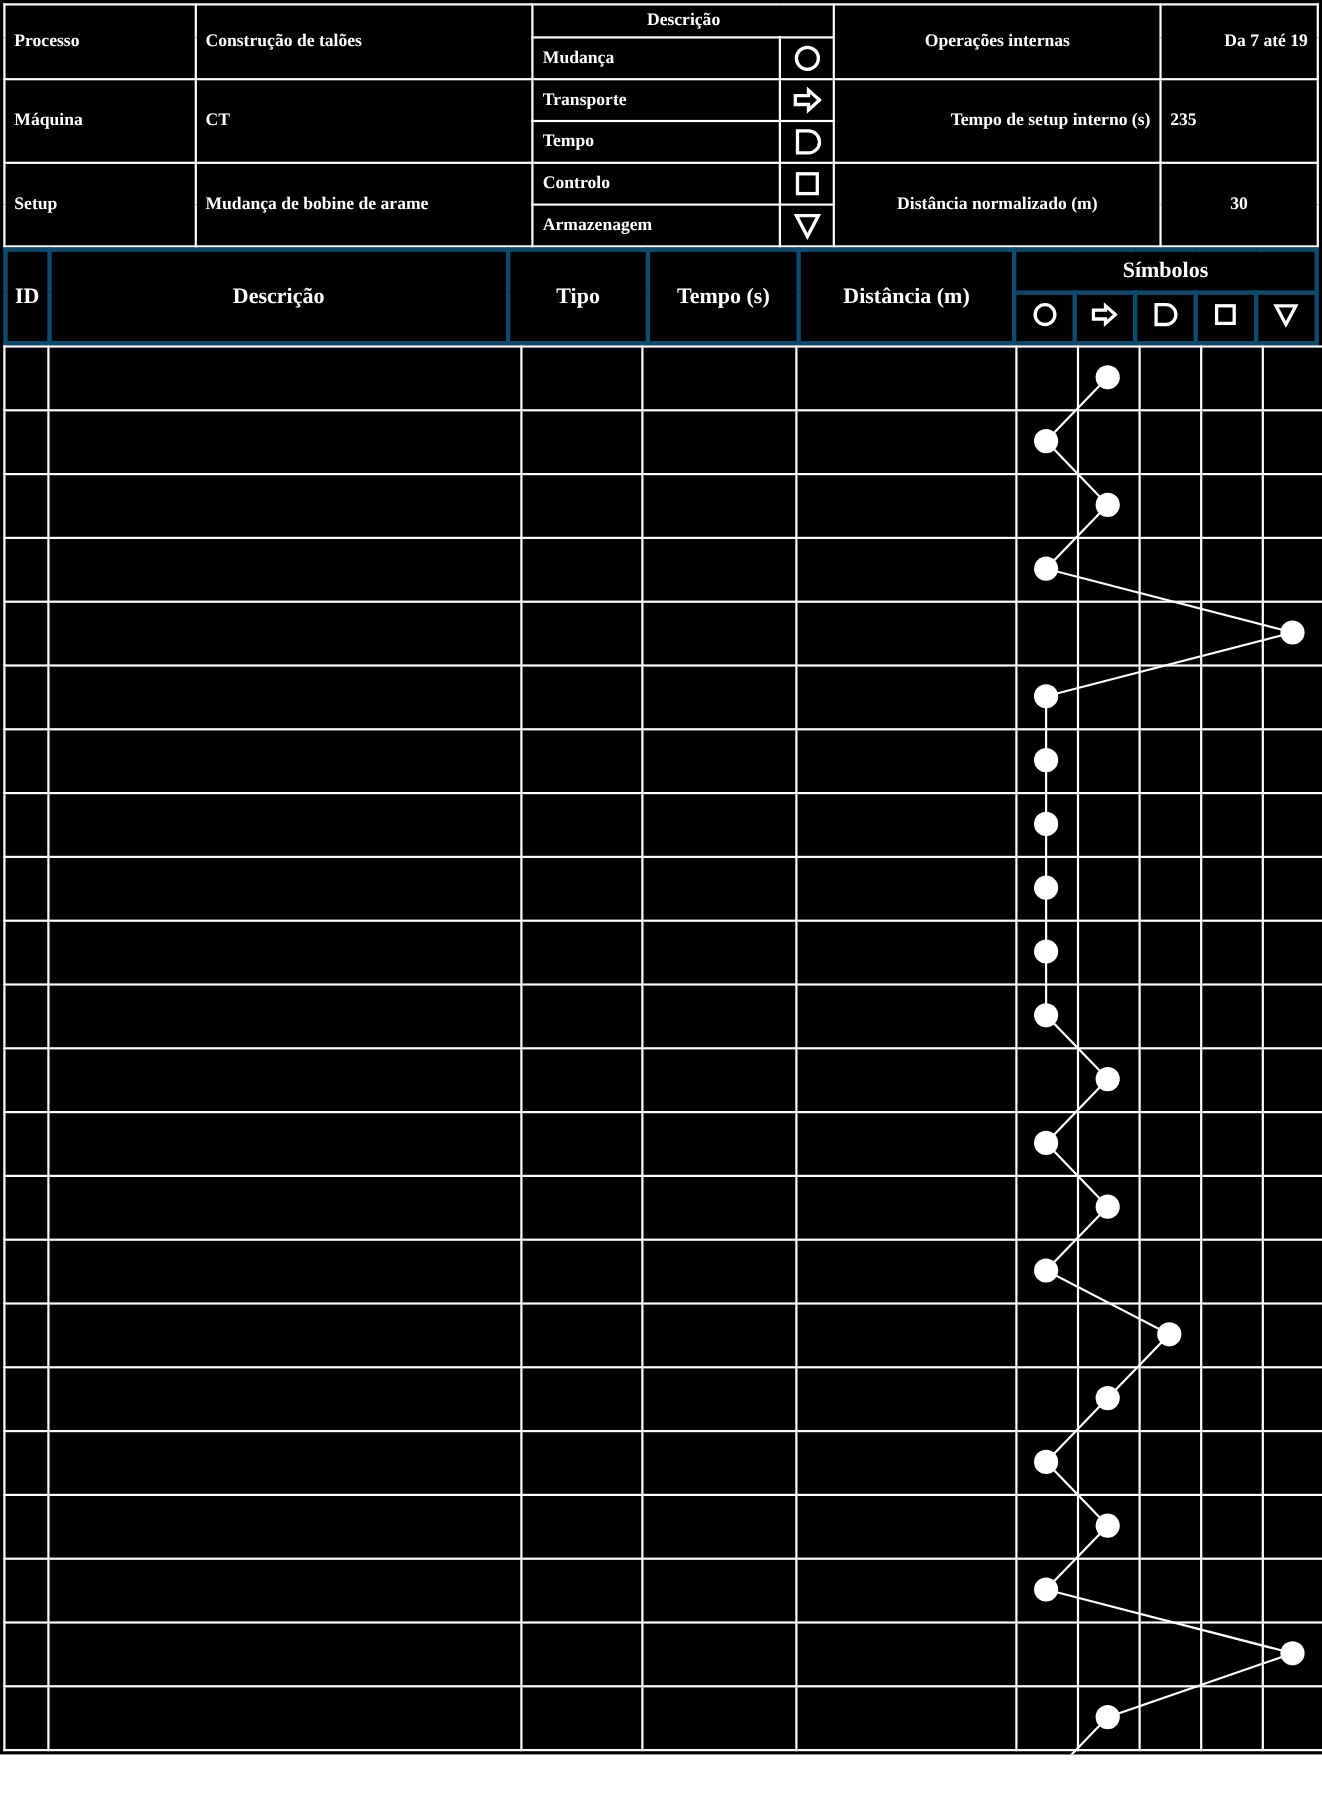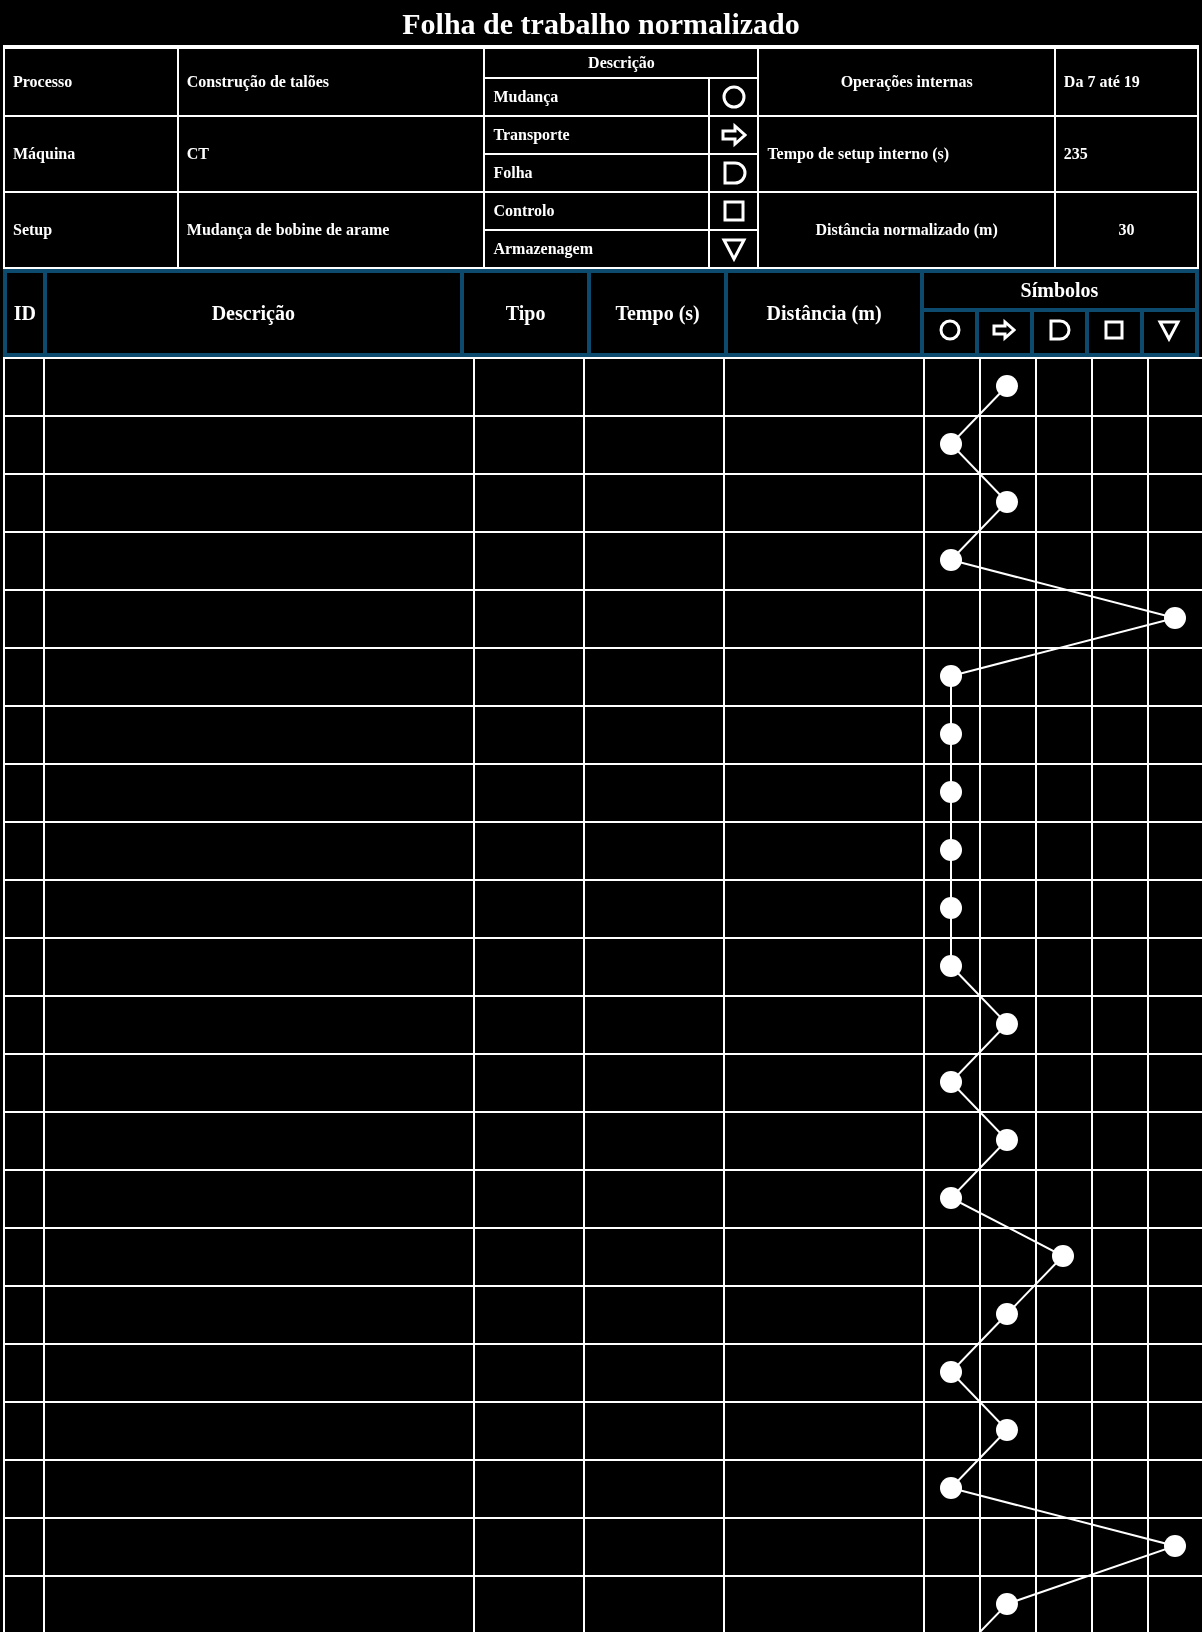--- a/index.html
+++ b/index.html
@@ -17,53 +17,52 @@
  table.grid{width:100%;border-collapse:collapse;table-layout:fixed}
  table.grid td{border:2px solid #fff;height:58px}
  svg.chart{position:absolute;top:0;left:0;pointer-events:none}
  svg.chart circle{fill:#fff}
  svg.chart polyline{stroke:#fff;stroke-width:2;fill:none}
 </style>
 </head>
 <body>
 
 <div class="sheet">
-  <div class="title">Folha de trabalho normalizado</div>
 
   <table class="hdr">
     <tbody>
         <tr>
       <td rowspan="2" style="width:170px">Processo</td>
       <td rowspan="2" style="width:300px">Construção de talões</td>
       <td colspan="2" style="text-align:center">Descrição</td>
       <td rowspan="2" style="text-align:center;width:290px">Operações internas</td>
-      <td rowspan="2" style="text-align:left;width:140px">Da 7 até 19</td>
+      <td rowspan="2" style="text-align:right;width:140px">Da 7 até 19</td>
     </tr>
     <tr>
       <td class="oplabel">Mudança</td>
       <td class="sym">
             <svg width="26" height="26">
               <circle cx="13" cy="13" r="10" fill="none" stroke="#fff" stroke-width="3"></circle>
             </svg>
           </td>
     </tr>
     <tr>
       <td rowspan="2">Máquina</td>
       <td rowspan="2">CT</td>
       <td class="oplabel">Transporte</td>
       <td class="sym">
             <svg width="26" height="26">
               <path d="M2 9h12V4l10 9-10 9v-5H2z" fill="none" stroke="#fff" stroke-width="3"></path>
             </svg>
           </td>
-      <td rowspan="2" style="text-align:left">Tempo de setup interno (s)</td>
+      <td rowspan="2" style="text-align:right">Tempo de setup interno (s)</td>
       <td rowspan="2" style="text-align:left">235</td>
     </tr>
     <tr>
-      <td class="oplabel">Folha</td>
+      <td class="oplabel">Tempo</td>
       <td class="sym">
             <svg width="26" height="26">
               <path d="M4 3h10a10 10 0 0 1 0 20H4z" fill="none" stroke="#fff" stroke-width="3"></path>
             </svg>
           </td>
     </tr>
     <tr>
       <td rowspan="2">Setup</td>
       <td rowspan="2">Mudança de bobine de arame</td>
       <td class="oplabel">Controlo</td>

